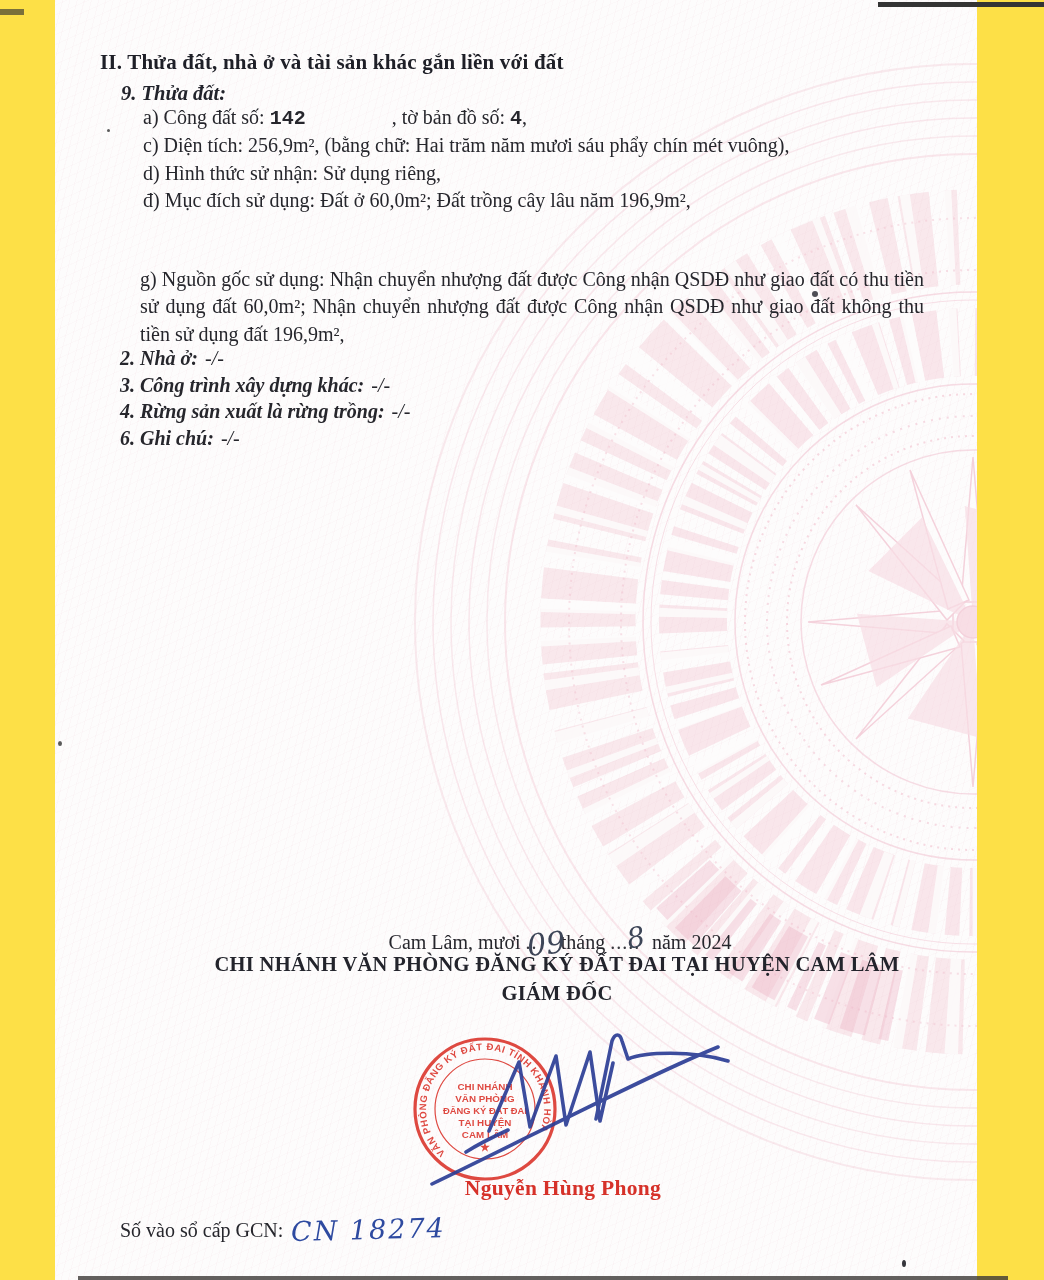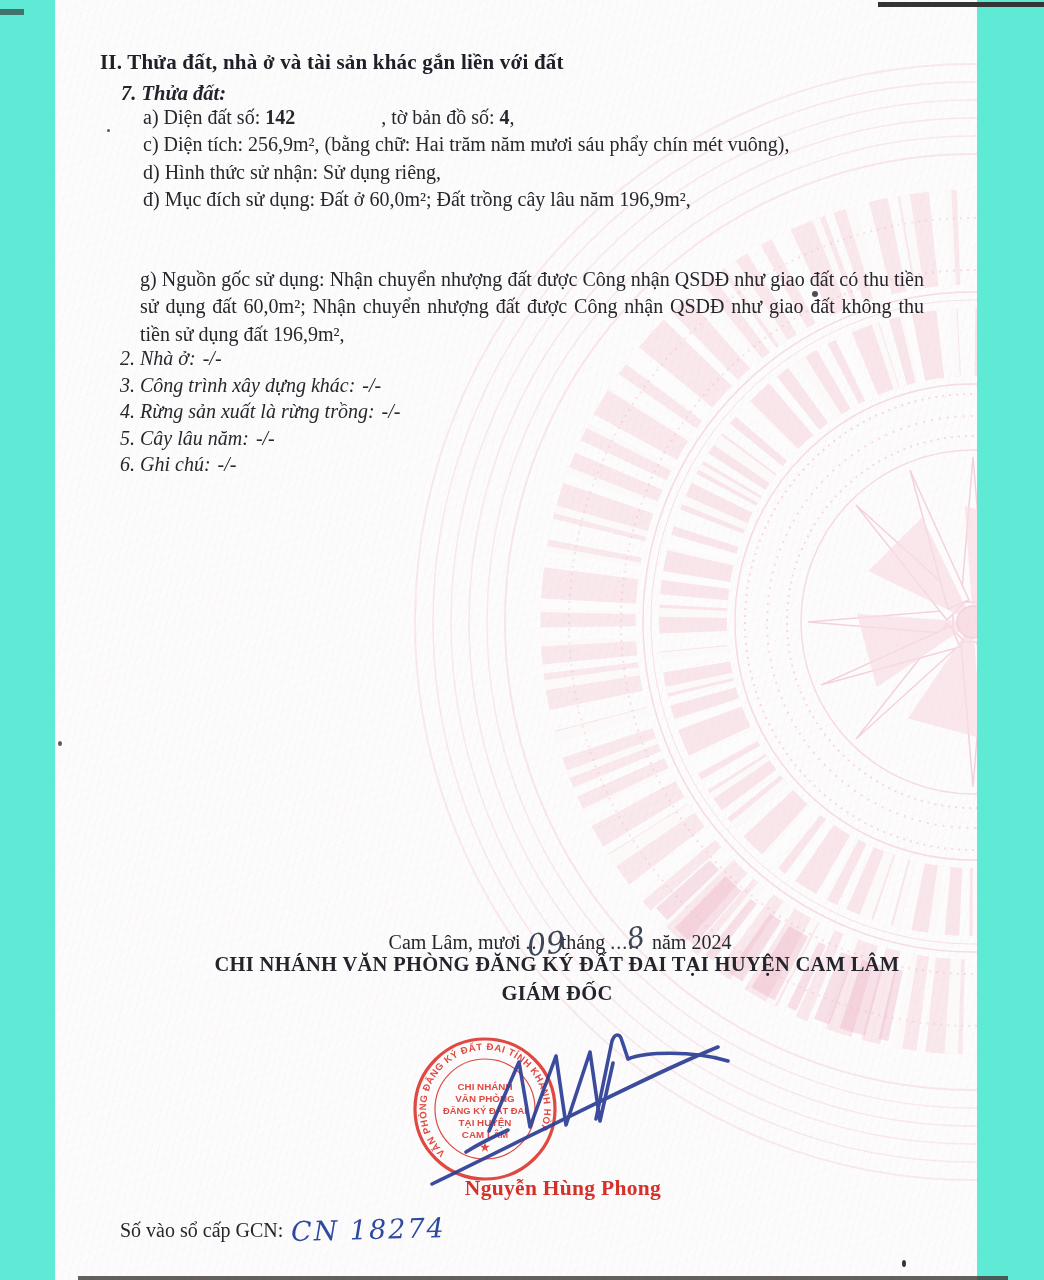--- a/index.html
+++ b/index.html
@@ -1,32 +1,32 @@
 <!DOCTYPE html>
 <html><head>
 <meta charset="utf-8">
 <style>
   html,body{margin:0;padding:0;background:#ffffff;}
-  .scan{position:relative;width:1044px;height:1280px;background:#5eead4;overflow:hidden;
+  .scan{position:relative;width:1044px;height:1280px;background:#fde047;overflow:hidden;
         font-family:"Liberation Serif",serif;color:#26262c;}
   .paper{position:absolute;left:55px;top:0;width:922px;height:1280px;background:#fdfcfc;overflow:hidden;}
   .paper .texture{position:absolute;inset:0;
       background:
         repeating-linear-gradient(104deg, rgba(231,178,193,.07) 0 1px, rgba(255,255,255,0) 1px 7px),
         repeating-linear-gradient(-24deg, rgba(231,178,193,.05) 0 1px, rgba(255,255,255,0) 1px 9px);}
   .wm{position:absolute;left:-55px;top:0;}
   .abs{position:absolute;}
   .title{left:100px;top:50px;font-size:21px;font-weight:bold;color:#1e1f27;letter-spacing:.2px;}
   .h1{left:121px;top:82px;font-size:20.5px;font-weight:bold;font-style:italic;color:#22232b;}
   .items{left:143px;top:104px;font-size:20px;line-height:27.4px;white-space:nowrap;}
   .gap{display:inline-block;width:86px;}
-  .bnum{font-weight:bold;}
+  .bnum{font-weight:bold;font-family:Liberation Mono, monospace;}
   .gpar{left:140px;top:266px;width:784px;font-size:20px;line-height:27.4px;text-align:justify;}
   .numbered{left:120px;top:345px;font-size:20px;line-height:26.6px;}
-  .num-label{font-weight:normal;font-style:italic;}
+  .num-label{font-weight:bold;font-style:italic;}
   .num-value{font-style:italic;margin-left:7px;}
   .dateline{left:190px;top:921px;width:740px;text-align:center;font-size:20px;white-space:nowrap;}
   .dots{color:#3a3a40;letter-spacing:1px;}
   .hand{display:inline-block;font-family:"DejaVu Serif",serif;font-style:italic;color:#3d4557;}
   .hand-day{font-size:30px;transform:rotate(-6deg);margin:0 -4px 0 -16px;vertical-align:-5px;}
   .hand-month{font-size:28px;transform:rotate(-10deg);margin:0 2px 0 -18px;vertical-align:2px;}
   .orgblock{left:96px;top:950px;width:922px;text-align:center;font-weight:bold;font-size:20.5px;
             line-height:29px;color:#23242c;letter-spacing:.3px;}
   .stampbox{left:410px;top:1034px;width:150px;height:150px;}
   .sigbox{left:400px;top:1020px;width:360px;height:190px;}
@@ -104,38 +104,37 @@
     </svg>
 
     <div class="speck" style="left:3px;top:741px;width:4px;height:5px;"></div>
     <div class="speck" style="left:757px;top:291px;width:6px;height:6px;background:#4e4e55;"></div>
     <div class="speck" style="left:847px;top:1260px;width:4px;height:7px;background:#35353b;"></div>
     <div class="speck" style="left:52px;top:129px;width:3px;height:3px;"></div>
   </div>
 
   <div class="abs title">II. Thửa đất, nhà ở và tài sản khác gắn liền với đất</div>
 
-  <div class="abs h1">7. Thửa đất:</div>
+  <div class="abs h1">9. Thửa đất:</div>
 
   <div class="abs items">
-    <div><span>a) Diện đất số:</span>
+    <div><span>a) Công đất số:</span>
       <span class="bnum">142</span><span class="gap"></span><span>, tờ bản đồ số:</span>
       <span class="bnum">4</span><span>,</span></div>
     <div>c) Diện tích: 256,9m², (bằng chữ: Hai trăm năm mươi sáu phẩy chín mét vuông),</div>
     <div>d) Hình thức sử nhận: Sử dụng riêng,</div>
     <div>đ) Mục đích sử dụng: Đất ở 60,0m²; Đất trồng cây lâu năm 196,9m²,</div>
   </div>
 
   <div class="abs gpar">g) Nguồn gốc sử dụng: Nhận chuyển nhượng đất được Công nhận QSDĐ như giao đất có thu tiền sử dụng đất 60,0m²; Nhận chuyển nhượng đất được Công nhận QSDĐ như giao đất không thu tiền sử dụng đất 196,9m²,</div>
 
   <div class="abs numbered">
     <div><span class="num-label">2. Nhà ở:</span><span class="num-value">-/-</span></div>
     <div><span class="num-label">3. Công trình xây dựng khác:</span><span class="num-value">-/-</span></div>
     <div><span class="num-label">4. Rừng sản xuất là rừng trồng:</span><span class="num-value">-/-</span></div>
-    <div><span class="num-label">5. Cây lâu năm:</span><span class="num-value">-/-</span></div>
     <div><span class="num-label">6. Ghi chú:</span><span class="num-value">-/-</span></div>
   </div>
 
   <div class="abs dateline">
     <span>Cam Lâm, mươi</span>
     <span class="dots">..</span>
     <span class="hand hand-day">09</span><span>tháng</span>
     <span class="dots">.....</span>
     <span class="hand hand-month">8</span>
     <span>năm 2024</span>

